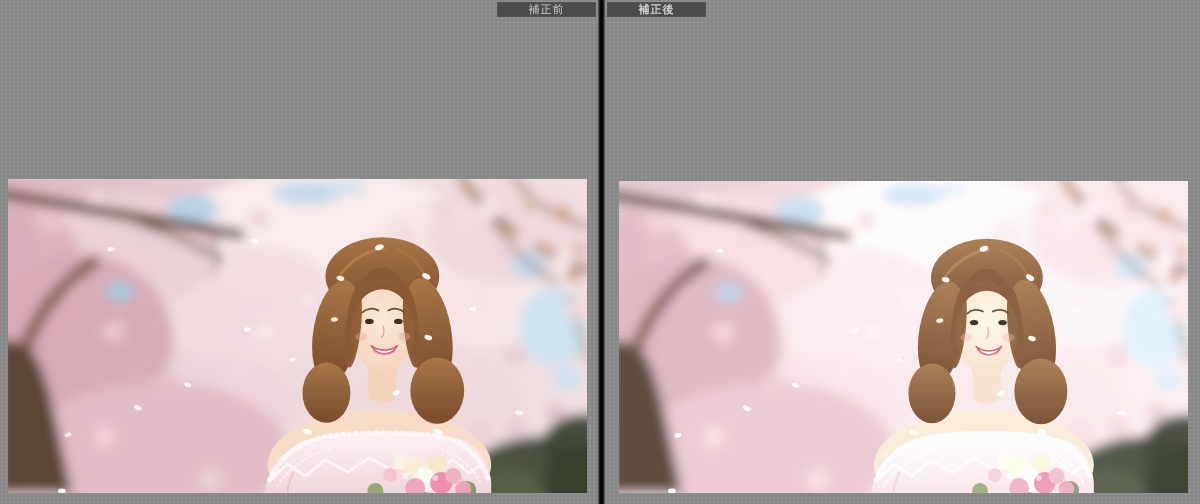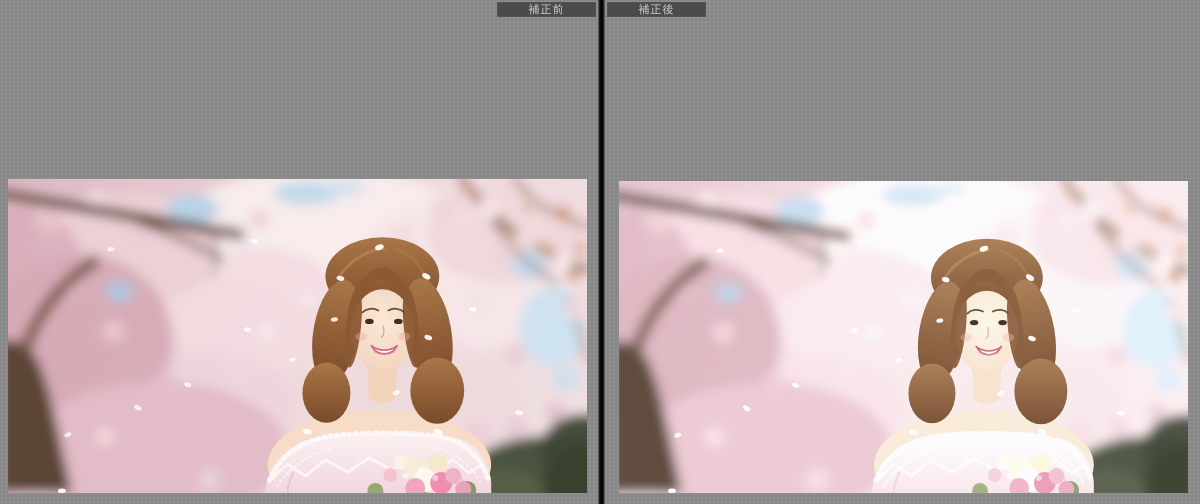--- a/index.html
+++ b/index.html
@@ -14,21 +14,21 @@
     font-family:"DejaVu Sans","Liberation Sans",sans-serif;
   }
   .view-tab{
     position:absolute;top:2px;height:15px;width:99px;
     background:#4b4b4b;color:#cfcfcf;
     font-size:11px;line-height:15px;text-align:center;letter-spacing:1px;
     box-shadow:inset 0 0 0 1px rgba(255,255,255,.04);
     user-select:none;
   }
   .tab-before{left:497px;}
-  .tab-after{left:607px;}
+  .tab-after{left:607px;font-weight:bold;}
   .divider{
     position:absolute;left:598px;top:0;width:7px;height:504px;
     background:linear-gradient(90deg,#707070 0%,#1f1f1f 20%,#000 45%,#000 60%,#242424 80%,#707070 100%);
   }
   .photo{position:absolute;overflow:hidden;background:#e9ced6;}
   .photo-before{left:8px;top:179px;width:579px;height:314px;}
   .photo-after{left:619px;top:181px;width:569px;height:312px;}
   .photo svg{width:100%;height:100%;display:block;}
   .photo-after svg{filter:brightness(1.08) saturate(.8) contrast(.98);}
 </style>

